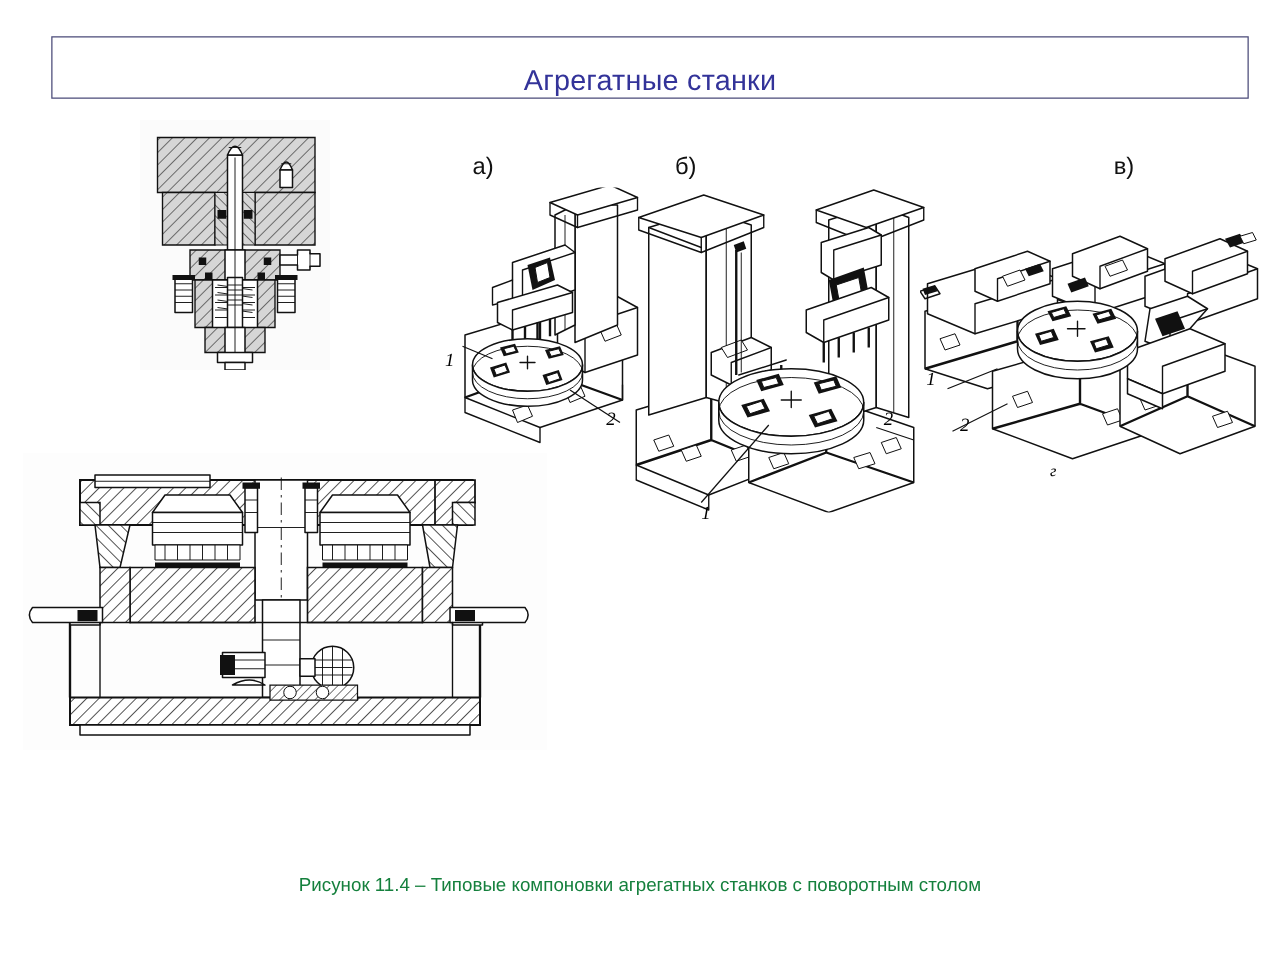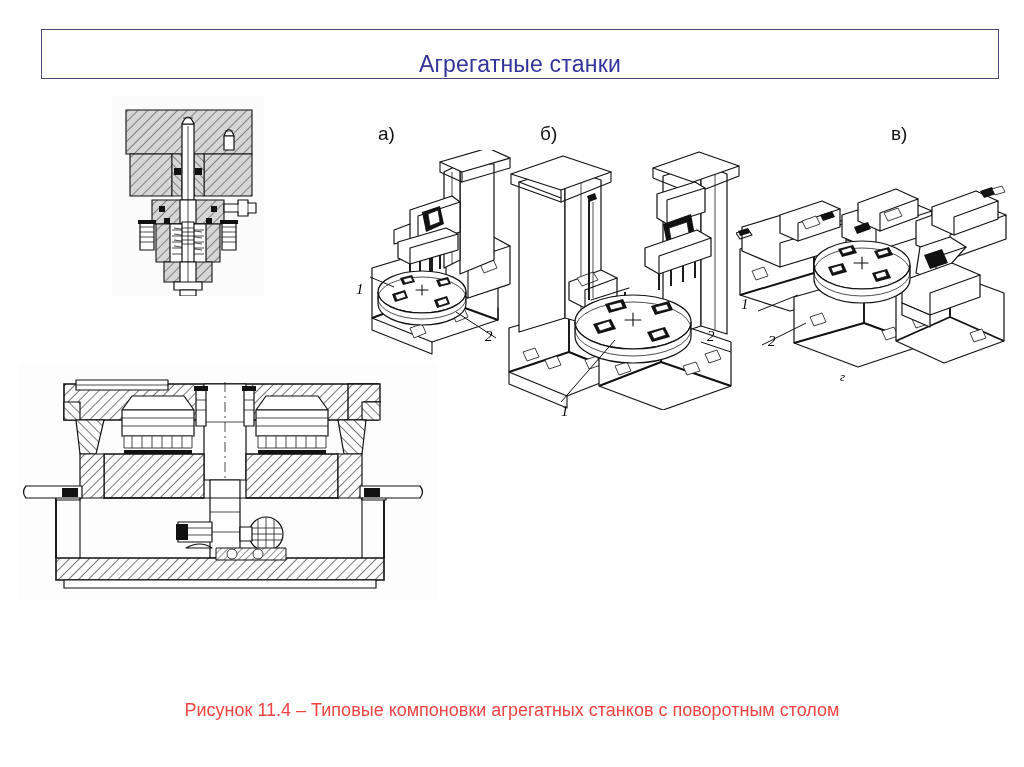--- a/index.html
+++ b/index.html
@@ -49,22 +49,22 @@
     line-height:1;
   }
   .callout.sm{font-size:13px;}
 
   
   #caption{
     position:absolute;
     left:0;right:0;
     top:700px;
     text-align:center;
-    font-size:18px;
-    color:#ef4444;
+    font-size:15px;
+    color:#15803d;
   }
 
   
   .fig{position:absolute;}
   .fig svg{display:block;}
 
   
   .ln{fill:none;stroke:#111;stroke-width:1.1;stroke-linejoin:round;stroke-linecap:round;}
   .ln-t{fill:none;stroke:#111;stroke-width:.75;}
   .ln-h{fill:none;stroke:#111;stroke-width:1.9;stroke-linejoin:round;}

